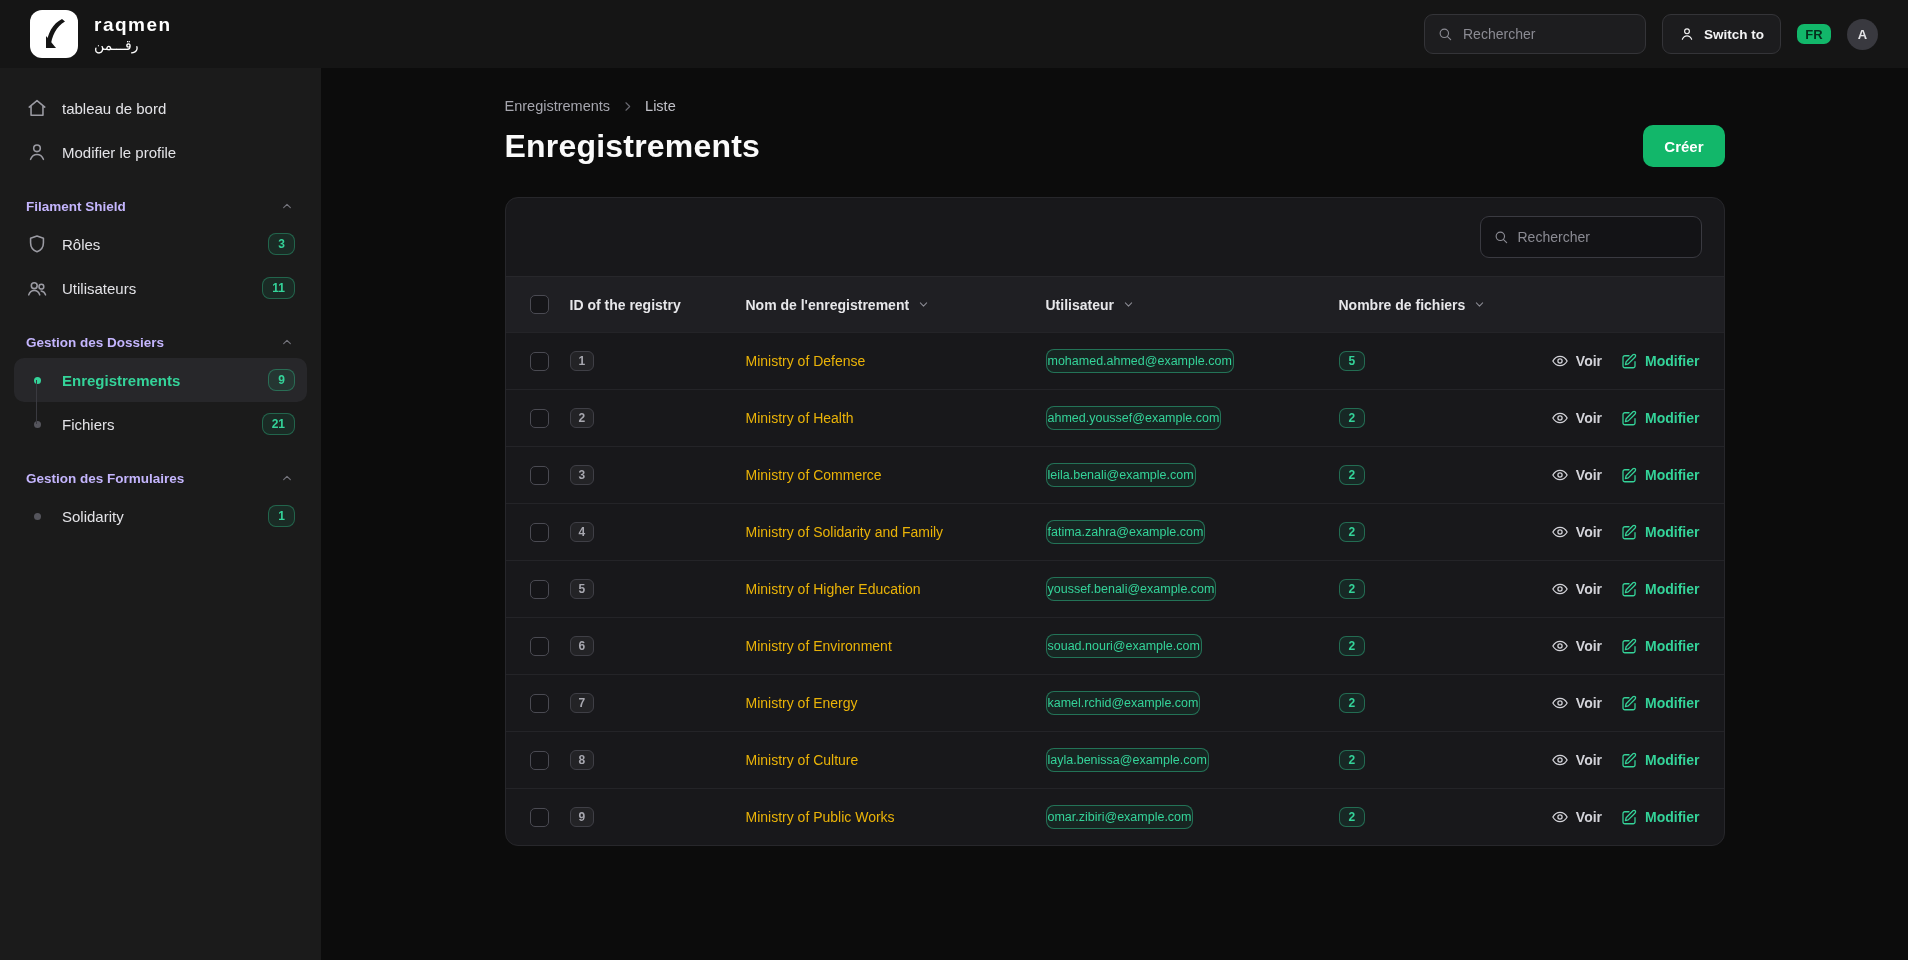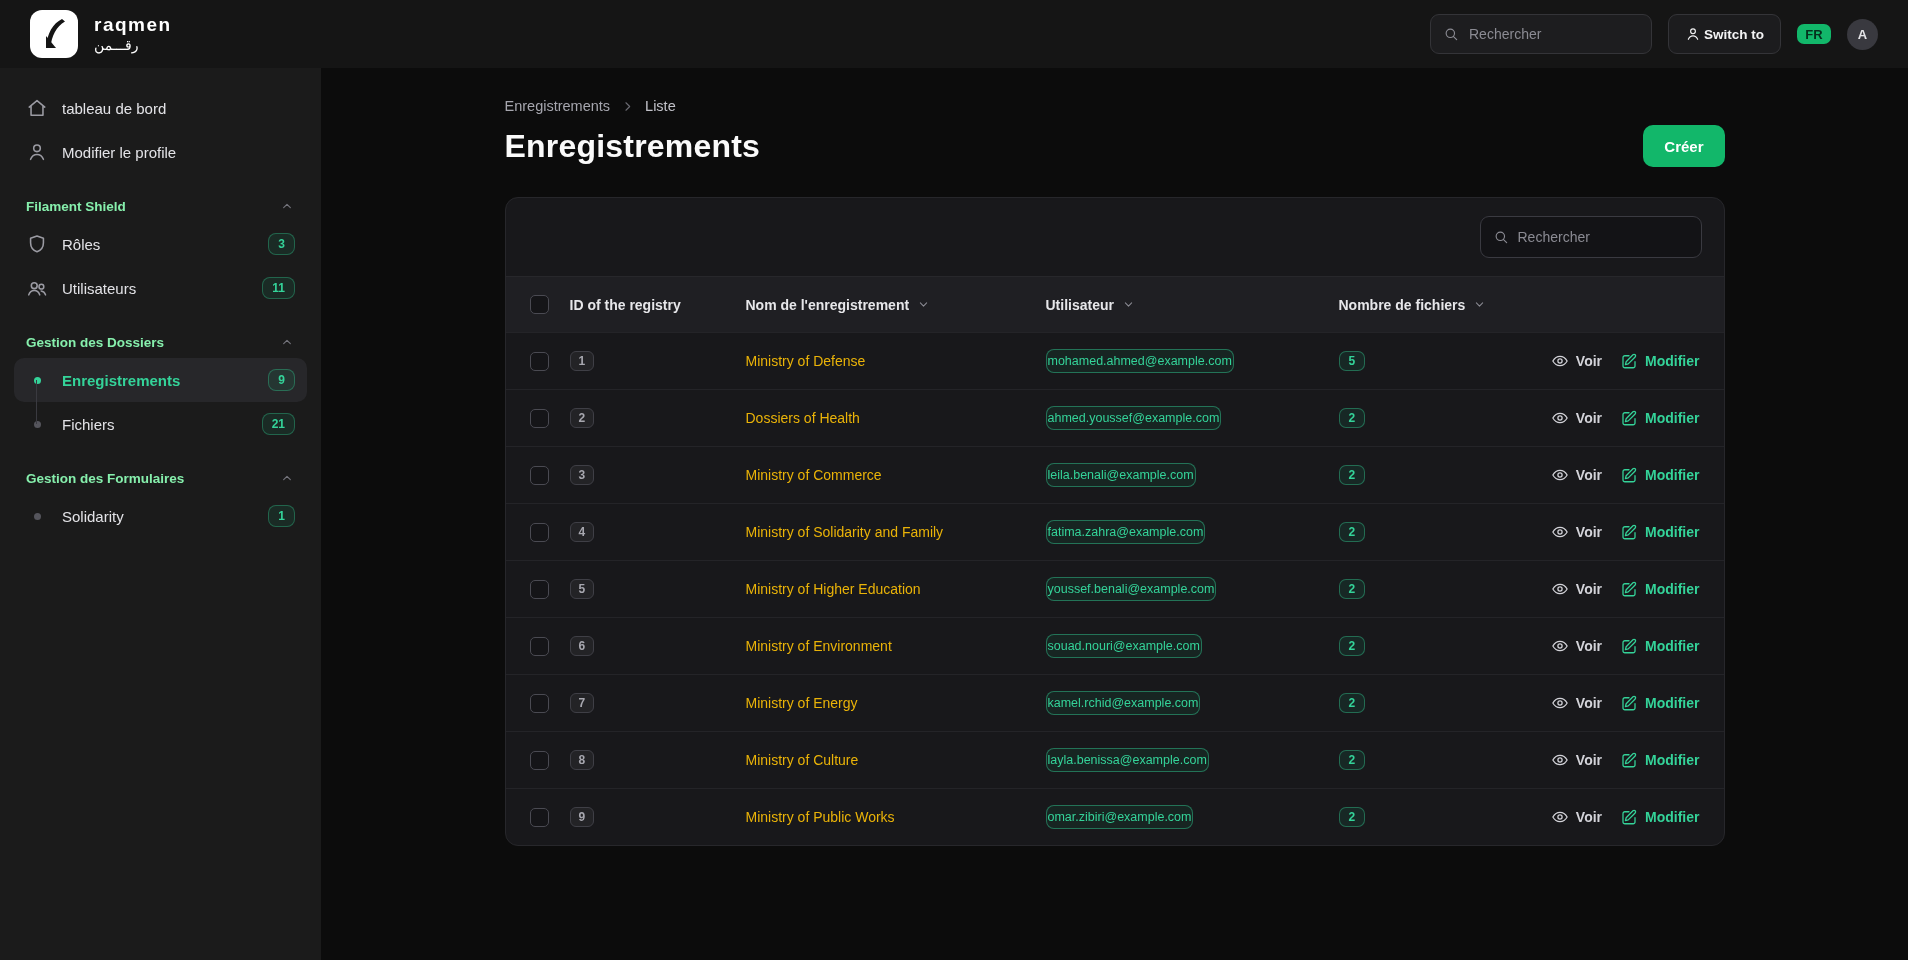--- a/index.html
+++ b/index.html
@@ -21,41 +21,41 @@
         align-items:center;justify-content:center;overflow:hidden}
   .brand-text{display:flex;flex-direction:column;line-height:1.2}
   .brand-name{font-size:19px;font-weight:700;color:#ffffff;letter-spacing:1.5px}
   .brand-ar{font-size:14px;color:#ffffff}
   .topbar-right{display:flex;align-items:center;gap:16px}
   .tb-search{display:flex;align-items:center;gap:10px;width:222px;height:40px;background:#1d1d1f;
              border:1px solid #343438;border-radius:9px;padding:0 12px;color:#8b8b93}
   .tb-search input{flex:1;min-width:0;background:transparent;border:0;outline:0;color:#e4e4e7;
                    font:inherit;font-size:14px}
   .tb-search input::placeholder{color:#8b8b93}
-  .switch-btn{display:flex;align-items:center;gap:3px;height:40px;padding:0 16px;background:#1c1c1e;
+  .switch-btn{display:flex;align-items:center;gap:9px;height:40px;padding:0 16px;background:#1c1c1e;
               border:1px solid #343438;border-radius:9px;color:#f4f4f5;font-size:13.5px;font-weight:700;cursor:pointer}
   .locale-badge{min-width:34px;height:20px;border-radius:7px;background:var(--accent);color:#05301d;
                 font-size:13px;font-weight:800;display:flex;align-items:center;justify-content:center;
                 padding:0 8px;cursor:pointer}
   .avatar{width:31px;height:31px;border-radius:50%;background:#39393f;color:#e4e4e7;font-size:13px;
           font-weight:600;display:flex;align-items:center;justify-content:center;cursor:pointer}
 
   
   .sidebar{position:absolute;top:68px;left:0;bottom:0;width:321px;background:#1b1b1b;
            padding:18px 14px;overflow:hidden}
   .side-item{display:flex;align-items:center;gap:14px;height:44px;padding:0 12px;border-radius:10px;
              color:#e3e3e7;font-size:15px;font-weight:500;cursor:pointer}
   .side-item .ic{color:#9b9ba3}
   .side-item .badge{margin-left:auto}
   .side-item.active{background:#27272a;color:var(--accent-text);font-weight:600}
   .bullet{width:22px;display:flex;justify-content:center;flex:none}
   .bullet i{width:7px;height:7px;border-radius:50%;background:#55555c;display:block}
   .side-item.active .bullet i{background:var(--accent-text)}
   .group-label{display:flex;align-items:center;justify-content:space-between;margin:24px 12px 8px;
-               color:#86efac;font-size:13.5px;font-weight:600;cursor:pointer}
+               color:#c4b5fd;font-size:13.5px;font-weight:600;cursor:pointer}
   .group-label .ic{width:16px;height:16px;color:#75757d}
   .badge{font-size:12px;font-weight:700;color:var(--accent-text);background:rgba(16,185,129,.10);
          border:1px solid rgba(52,211,153,.35);border-radius:8px;padding:2px 9px;line-height:1.4}
   .subtree{position:relative}
   .subtree::before{content:"";position:absolute;left:22px;top:22px;bottom:22px;width:1px;background:#3a3a40}
 
   
   .main{position:absolute;top:68px;left:321px;right:0;bottom:0;overflow:hidden}
   .content{width:1220px;margin:0 auto;padding-top:30px}
   .breadcrumb{display:flex;align-items:center;gap:10px;font-size:14.5px;color:#a6a6ae}
@@ -320,21 +320,21 @@
               <span>Modifier</span>
             </button>
         </div>
       </div>
 
       <div class="trow">
         <div>
             <input type="checkbox" class="cb" style="">
           </div>
         <div><span class="id-badge">2</span></div>
-        <div class="cell-name">Dossiers of Health</div>
+        <div class="cell-name">Ministry of Health</div>
         <div><span class="email-badge">ahmed.youssef@example.com</span></div>
         <div><span class="count-badge">2</span></div>
         <div class="cell-actions">
           <button class="action-btn action-view">
               <svg class="ic s18">
                 <use href="#i-eye"></use>
               </svg>
               <span>Voir</span>
             </button>
           <button class="action-btn action-edit">

